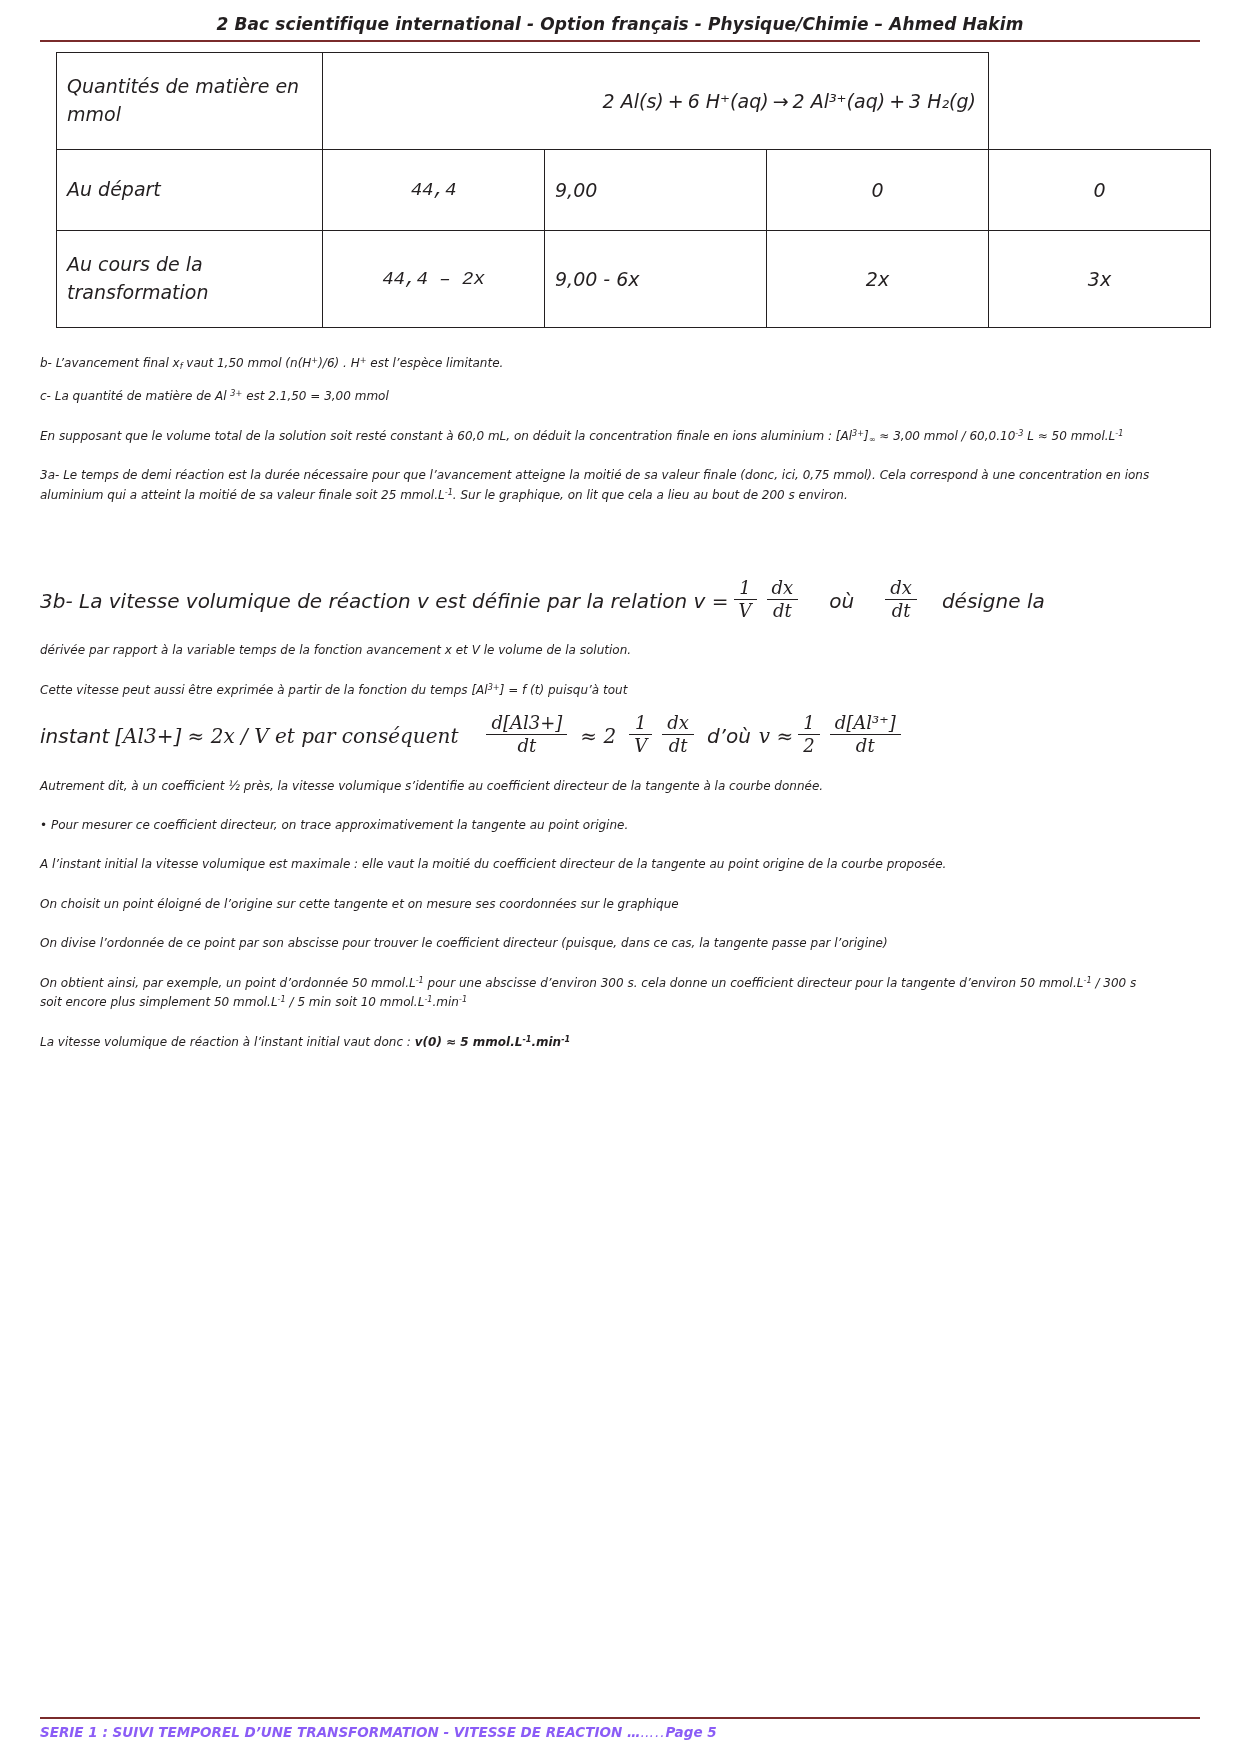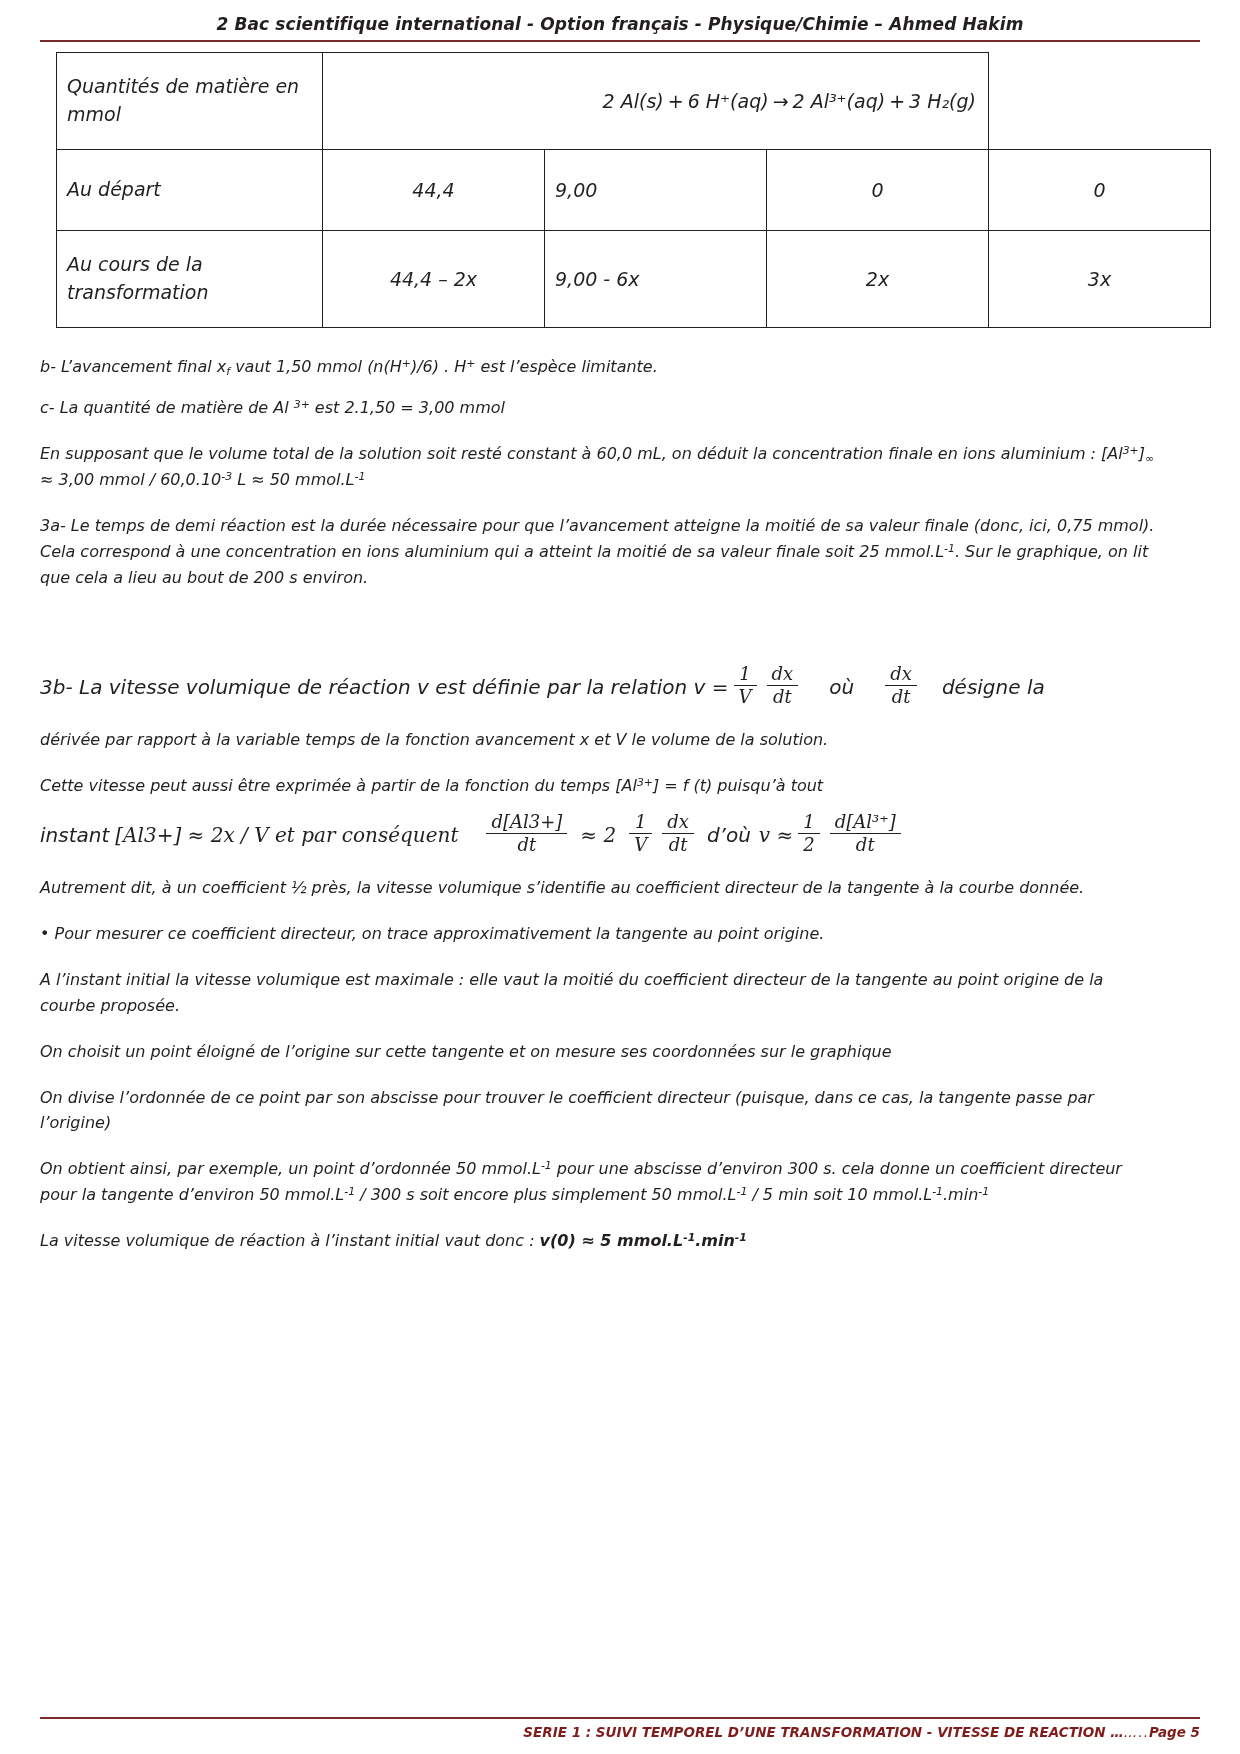--- a/index.html
+++ b/index.html
@@ -41,21 +41,21 @@
   table.adv td {
     border:1px solid #231f20;
     font-style:italic;
     font-size:19px;
     padding:9px 10px;
     vertical-align:middle;
     color:#231f20;
   }
   td.hdr-left { width:245px; line-height:1.45; }
   td.eqcell { text-align:center; }
-  td.col2 { width:245px; text-align:center; }
+  td.col2 { width:245px; text-align:center;font-family:Liberation Mono, monospace; }
   td.col3 { width:245px; text-align:left; }
   td.col4 { width:215px; text-align:center; }
   td.row-label { line-height:1.45; }
   .eqline {
     display:flex;
     justify-content:flex-end;
     align-items:center;
     font-style:italic;
     font-size:19px;
     white-space:nowrap;
@@ -63,21 +63,21 @@
   .eqline span { padding:0 2px; }
   .tallcell { height:78px; }
   .tallcell2 { height:62px; }
 
   
   .body {
     margin-top:26px;
   }
   p.t {
     font-style:italic;
-    font-size:16px;
+    font-size:12px;
     line-height:1.62;
     margin:0 0 20px 0;
     max-width:1120px;
     color:#231f20;
   }
   p.tight { margin-bottom:14px; }
   .bigblock { margin-bottom:30px; }
   sub { font-size:0.68em; vertical-align:-0.28em; }
   sup { font-size:0.68em; vertical-align:0.48em; }
 
@@ -110,26 +110,26 @@
   
   .footer {
     position:absolute;
     left:40px;
     right:40px;
     bottom:14px;
   }
   .footer-rule { border-top:2px solid #7a2b2b; margin-bottom:5px; }
   .footer-inner {
     display:flex;
-    justify-content:flex-end;
+    justify-content:flex-start;
     align-items:baseline;
     font-style:italic;
     font-weight:bold;
     font-size:13.5px;
-    color:#7f1d1d;
+    color:#8b5cf6;
   }
   .footer-mid { font-weight:normal; letter-spacing:1px; }
 </style>
 </head>
 <body>
 
 <div class="page">
 
   <div class="header-rule">
     <div class="doc-title">2 Bac scientifique international - Option français - Physique/Chimie – Ahmed Hakim</div>

